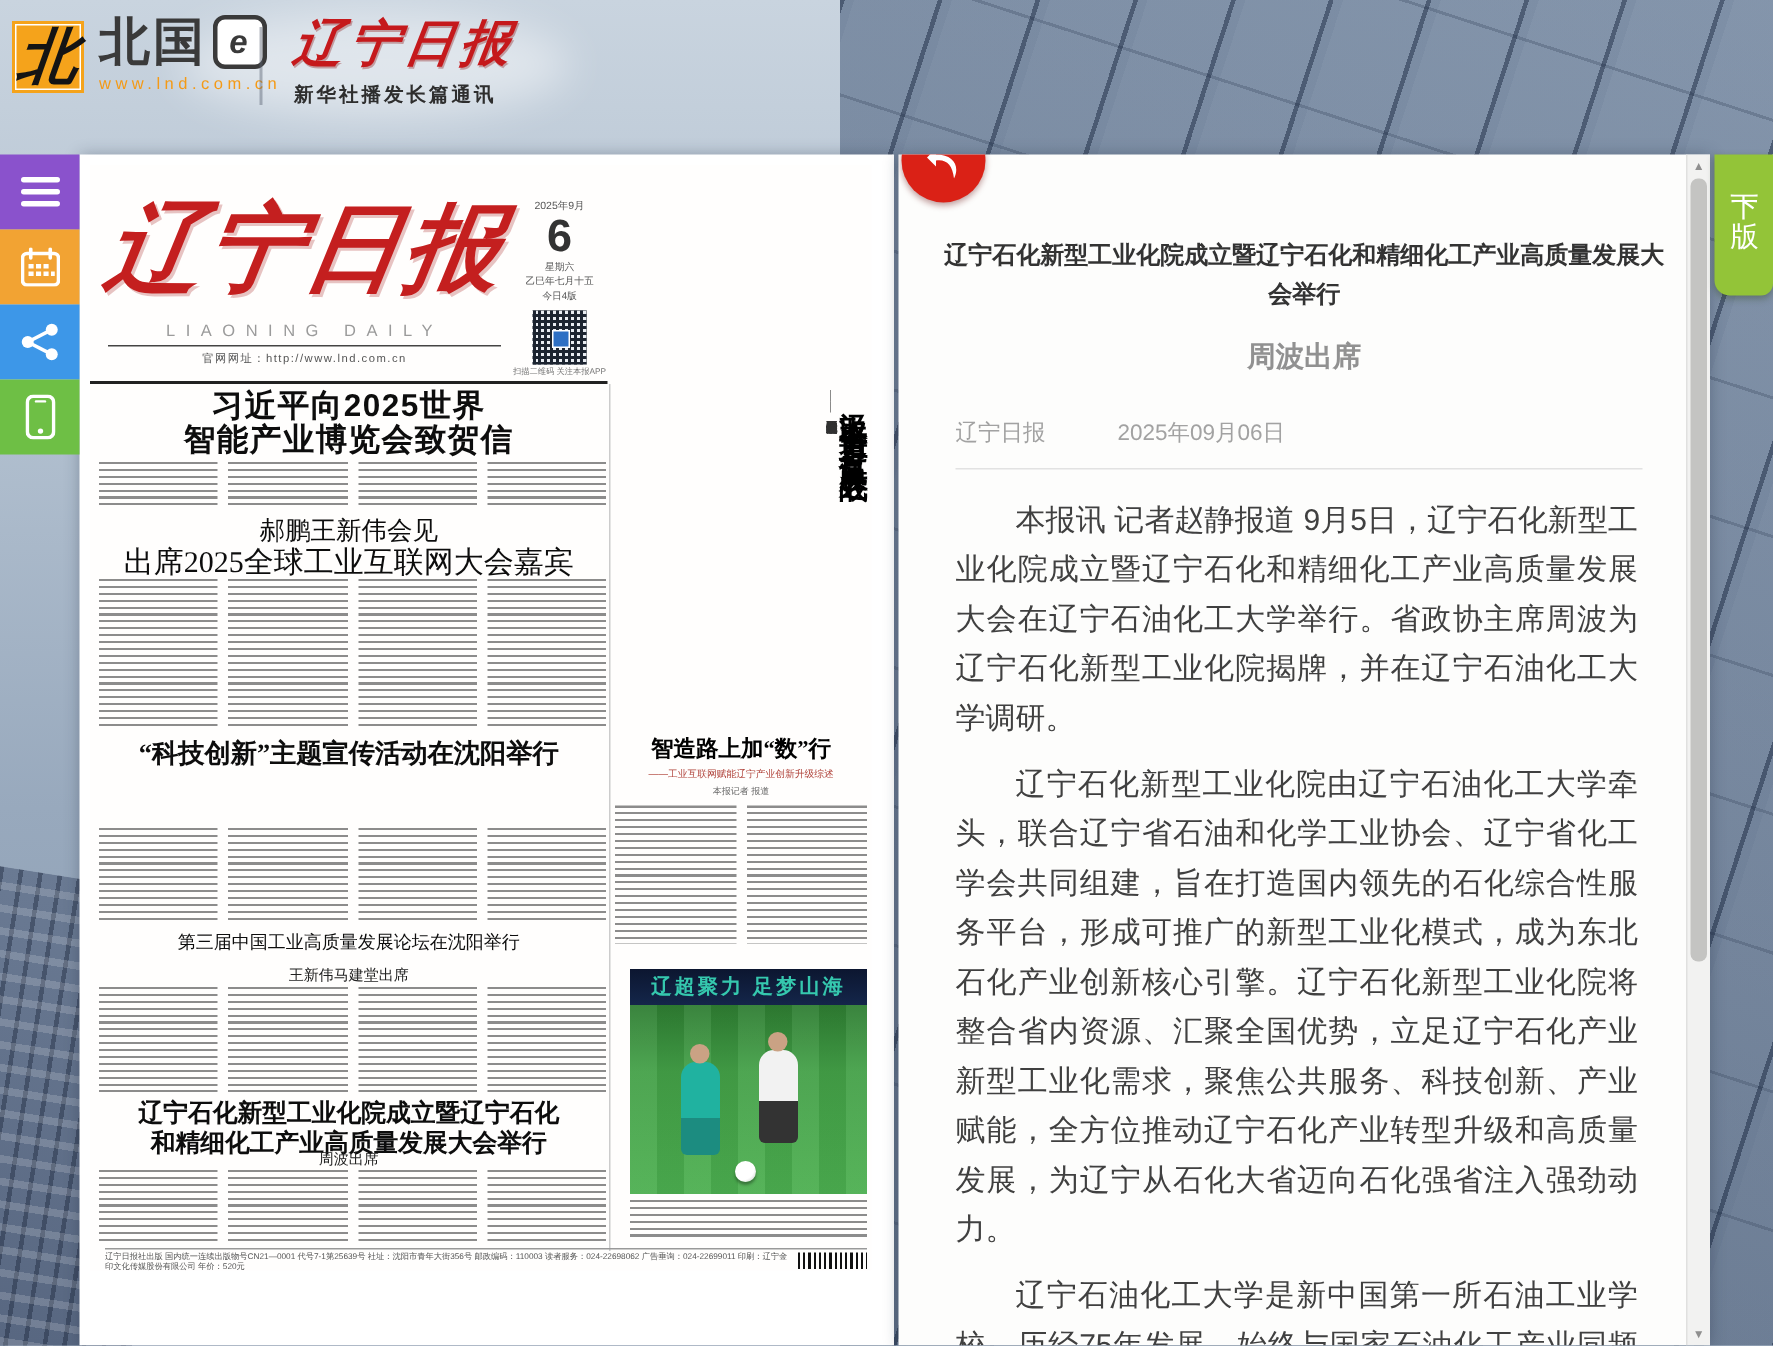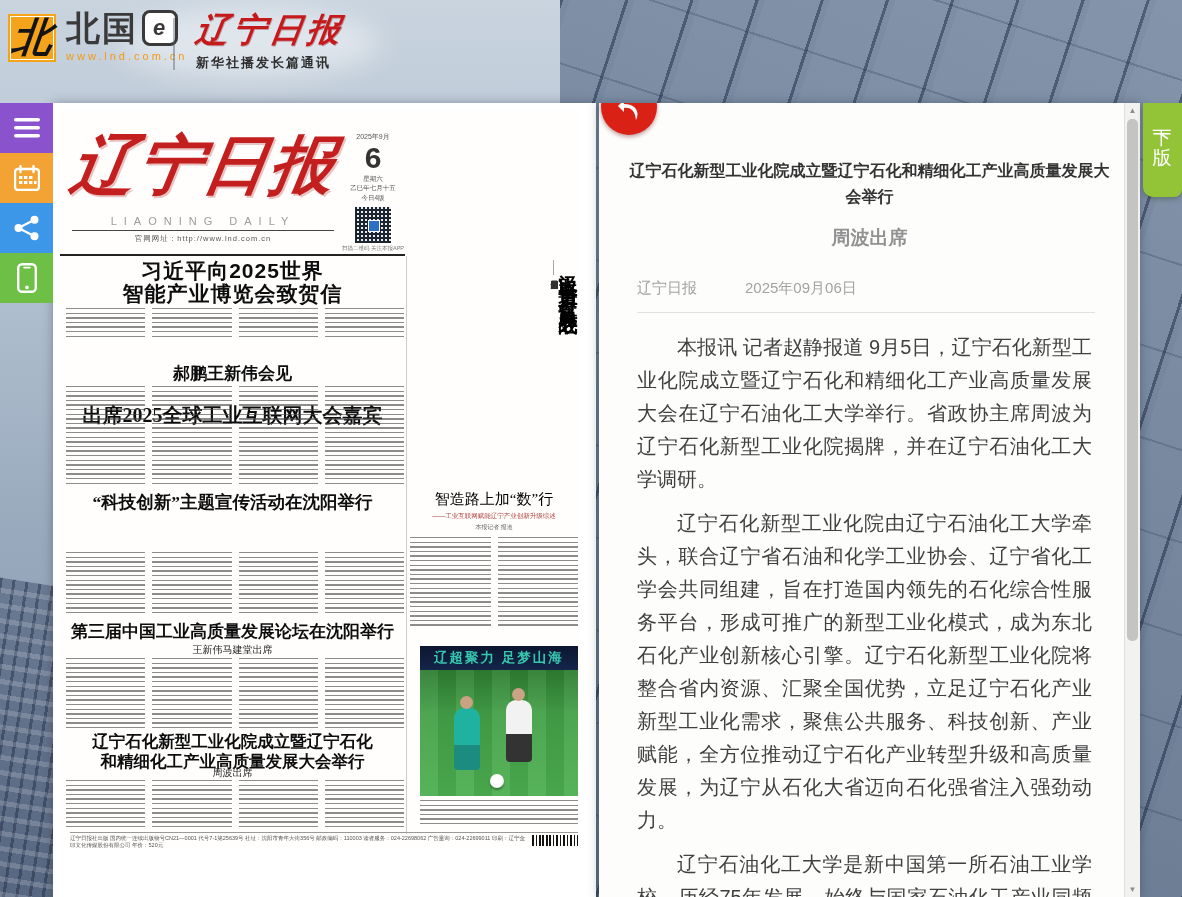--- a/index.html
+++ b/index.html
@@ -93,42 +93,42 @@
   .np-h{width:345px;text-align:center;color:#0d0d0d;}
   .np-h .l{display:block;}
   .np-sub{width:345px;text-align:center;color:#222;}
 
   .h1-block{left:0;top:150px;}
   .h1-block .l{font-size:21px;font-weight:bold;letter-spacing:1px;line-height:1.08;}
   .b1{left:6px;top:198px;width:338px;height:30px;}
   .h2-block{left:0;top:234px;}
   .h2-block .l1{font-size:17px;}
   .h2-block .l2{font-size:20px;}
-  .h2-block .l{font-weight:bold;line-height:1.15;margin-top:20px;}
+  .h2-block .l{font-weight:normal;line-height:1.15;}
   .b2{left:6px;top:276px;width:338px;height:100px;}
   .h3-block{left:0;top:382px;}
   .h3-block .l{font-size:17.5px;font-weight:bold;line-height:1.2;}
   .sh3{left:0;top:426px;font-size:10px;}
   .b3{left:6px;top:442px;width:338px;height:62px;}
   .h4-block{left:0;top:510px;}
-  .h4-block .l{font-size:17px;font-weight:bold;}
+  .h4-block .l{font-size:12px;font-weight:normal;}
   .sh4{left:0;top:533px;font-size:10px;}
   .b4{left:6px;top:548px;width:338px;height:70px;}
   .h5-block{left:0;top:622px;}
   .h5-block .l{font-size:16.5px;font-weight:bold;line-height:1.2;}
   .sh5{left:0;top:656px;font-size:10px;}
   .b5{left:6px;top:670px;width:338px;height:48px;}
 
   .side-vert{left:352px;top:150px;width:166px;height:222px;display:flex;flex-direction:row;}
   .side-vert .vcols{flex:1;display:flex;gap:6px;padding-right:4px;}
   .vert-sub{writing-mode:vertical-rl;font-size:7.5px;color:#333;height:218px;line-height:1.15;}
   .vert-head{writing-mode:vertical-rl;font-size:19px;font-weight:bold;color:#000;height:222px;letter-spacing:3px;line-height:1.05;}
 
   .smart-block{left:350px;top:380px;width:168px;text-align:center;}
-  .smart-h{font-size:15px;font-weight:normal;color:#000;}
+  .smart-h{font-size:15px;font-weight:bold;color:#000;}
   .smart-sub{font-size:6.5px;color:#b0423a;margin-top:3px;}
   .smart-by{font-size:6px;color:#666;margin-top:2px;}
   .smart-cols{margin-top:5px;height:92px;display:flex;gap:7px;text-align:left;}
   .smart-cols>div{flex:1;}
 
   .photo{left:360px;top:536px;width:158px;height:150px;background:#0d1a33;overflow:hidden;}
   .photo-title{height:24px;display:flex;align-items:center;justify-content:center;color:#35c8ae;font-weight:bold;font-size:13.5px;letter-spacing:2px;background:linear-gradient(180deg,#0c1630,#14264a);}
   .photo-field{position:relative;height:126px;
     background:
       repeating-linear-gradient(90deg, rgba(255,255,255,.06) 0 18px, rgba(0,0,0,.05) 18px 36px),

